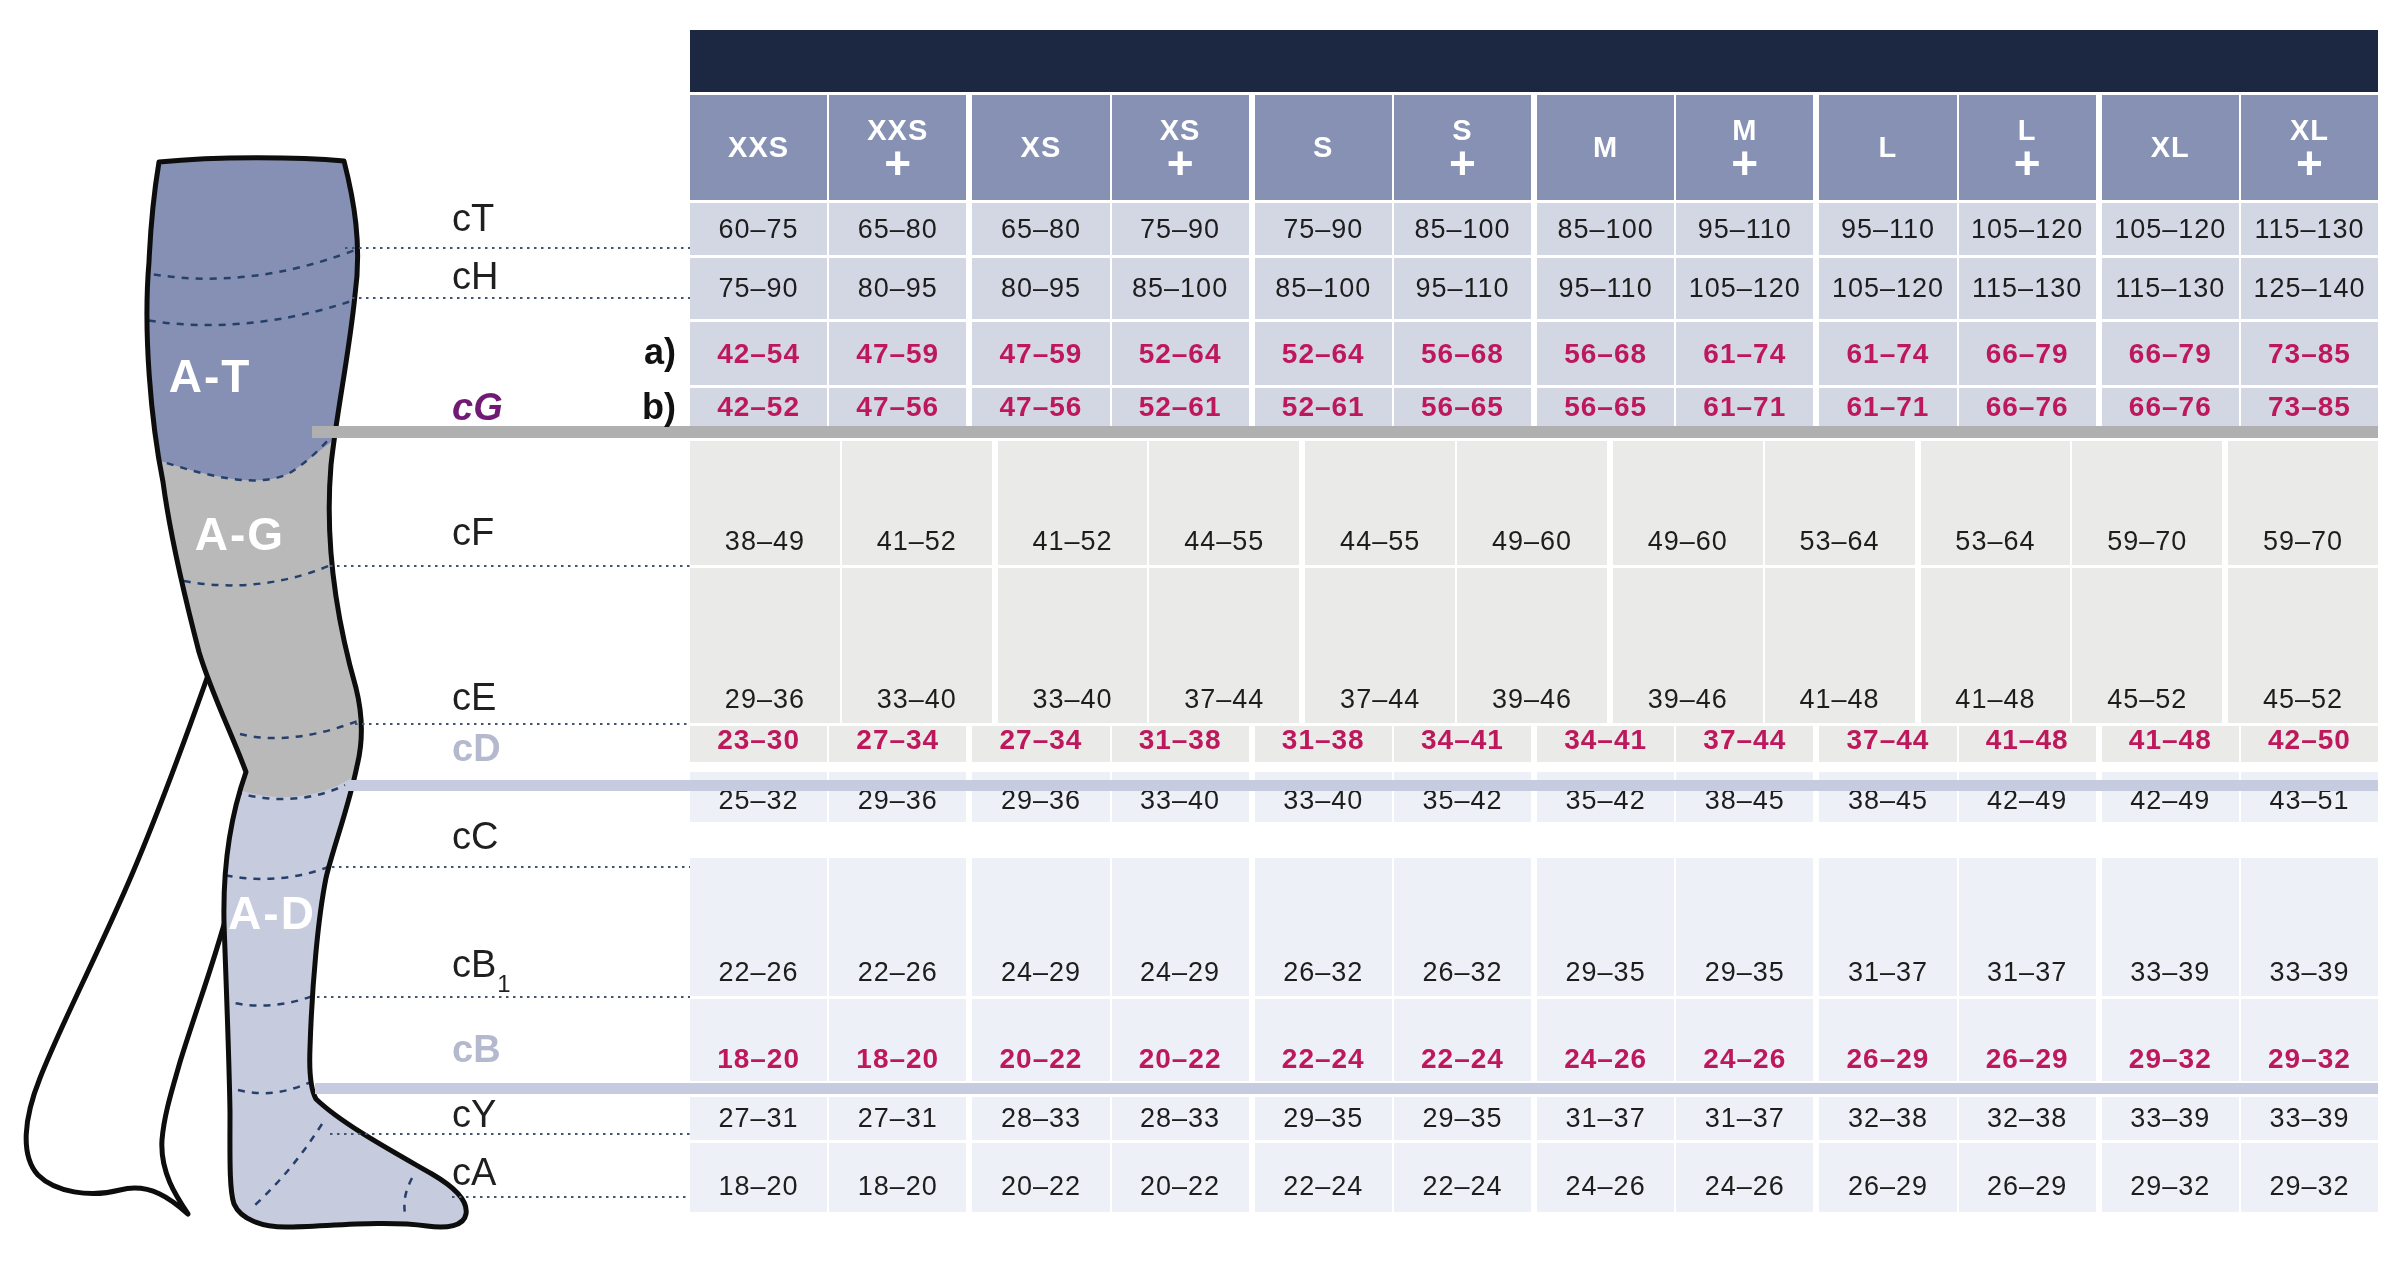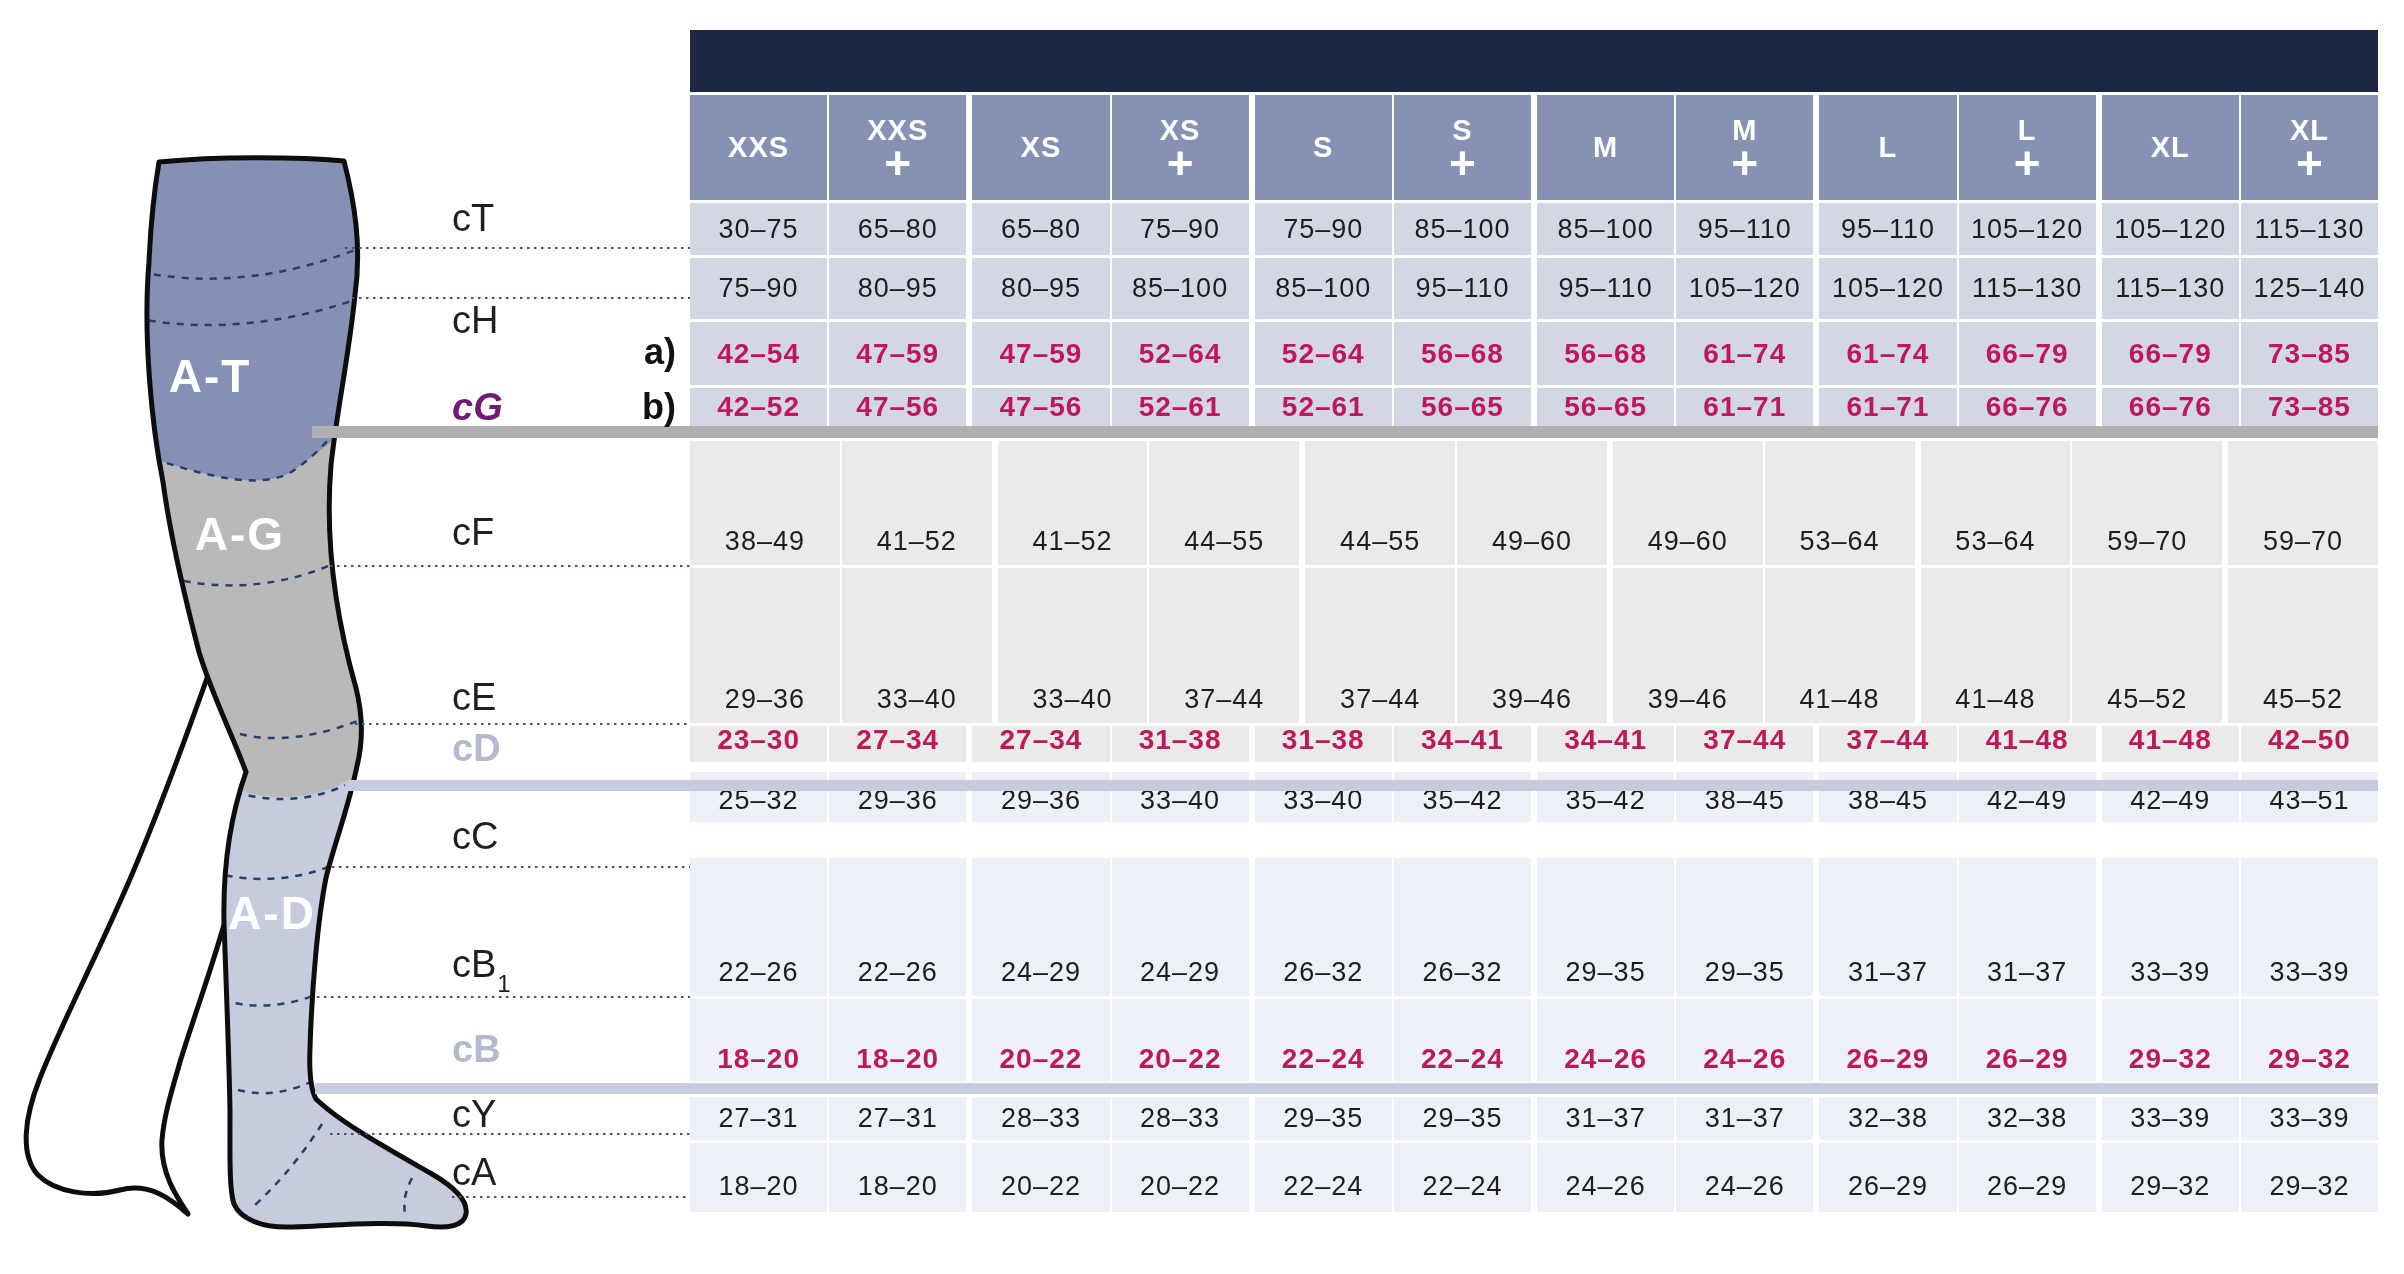--- a/index.html
+++ b/index.html
@@ -150,21 +150,21 @@
         <line x1="452" y1="1197" x2="690" y2="1197"></line>
       </g>
 
       <rect x="312" y="426" width="378" height="12" fill="var(--sep-gray)"></rect>
       <rect x="348" y="780" width="342" height="11" fill="var(--sep-lavender)"></rect>
       <rect x="315" y="1083" width="375" height="11" fill="var(--sep-lavender)"></rect>
     </svg>
 
     <div id="label-layer">
         <div class="row-label" style="top: 218px;">cT</div>
-        <div class="row-label" style="top: 276px; margin-top: 44px;">cH</div>
+        <div class="row-label" style="top: 276px;">cH</div>
         <div class="row-marker" style="top: 352px;">a)</div>
         <div class="row-label muted-gray" style="top: 407px;">cG</div>
         <div class="row-marker" style="top: 407px;">b)</div>
         <div class="row-label" style="top: 532px;">cF</div>
         <div class="row-label" style="top: 697px;">cE</div>
         <div class="row-label muted-lav" style="top: 748px;">cD</div>
         <div class="row-label" style="top: 836px;">cC</div>
         <div class="row-label" style="top: 967px;">cB<sub>1</sub></div>
         <div class="row-label muted-lav" style="top: 1049px;">cB</div>
         <div class="row-label" style="top: 1114px;">cY</div>
@@ -214,21 +214,21 @@
           <div class="size-label">XL</div>
         </div>
         <div class="cell">
           <div class="size-label">XL</div>
           <div class="size-plus">+</div>
         </div>
       </div>
     <div id="body-rows">
         <div class="t-row sec-top" style="top: 203px; height: 52px;">
           <div class="cell">
-            <span class="val">30–75</span>
+            <span class="val">60–75</span>
           </div>
           <div class="cell">
             <span class="val">65–80</span>
           </div>
           <div class="cell">
             <span class="val">65–80</span>
           </div>
           <div class="cell">
             <span class="val">75–90</span>
           </div>

